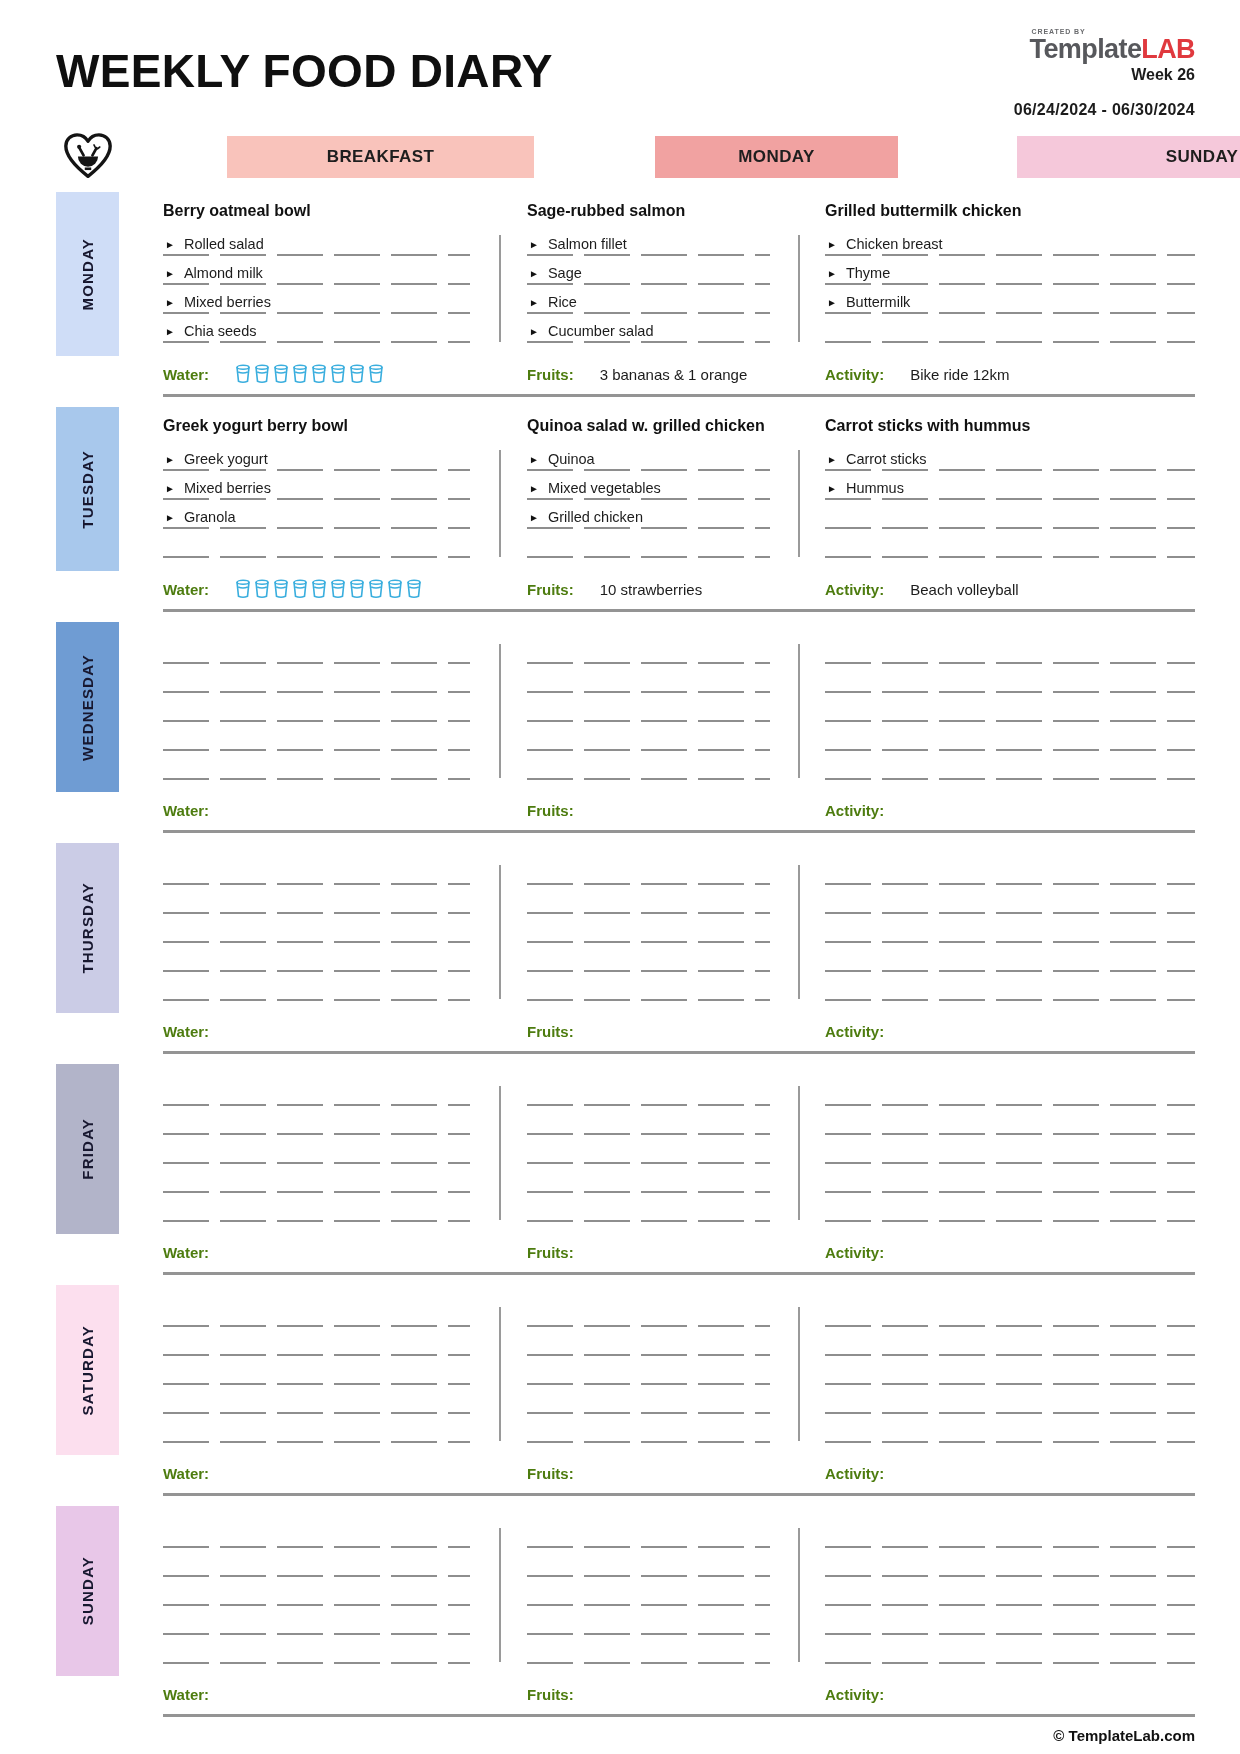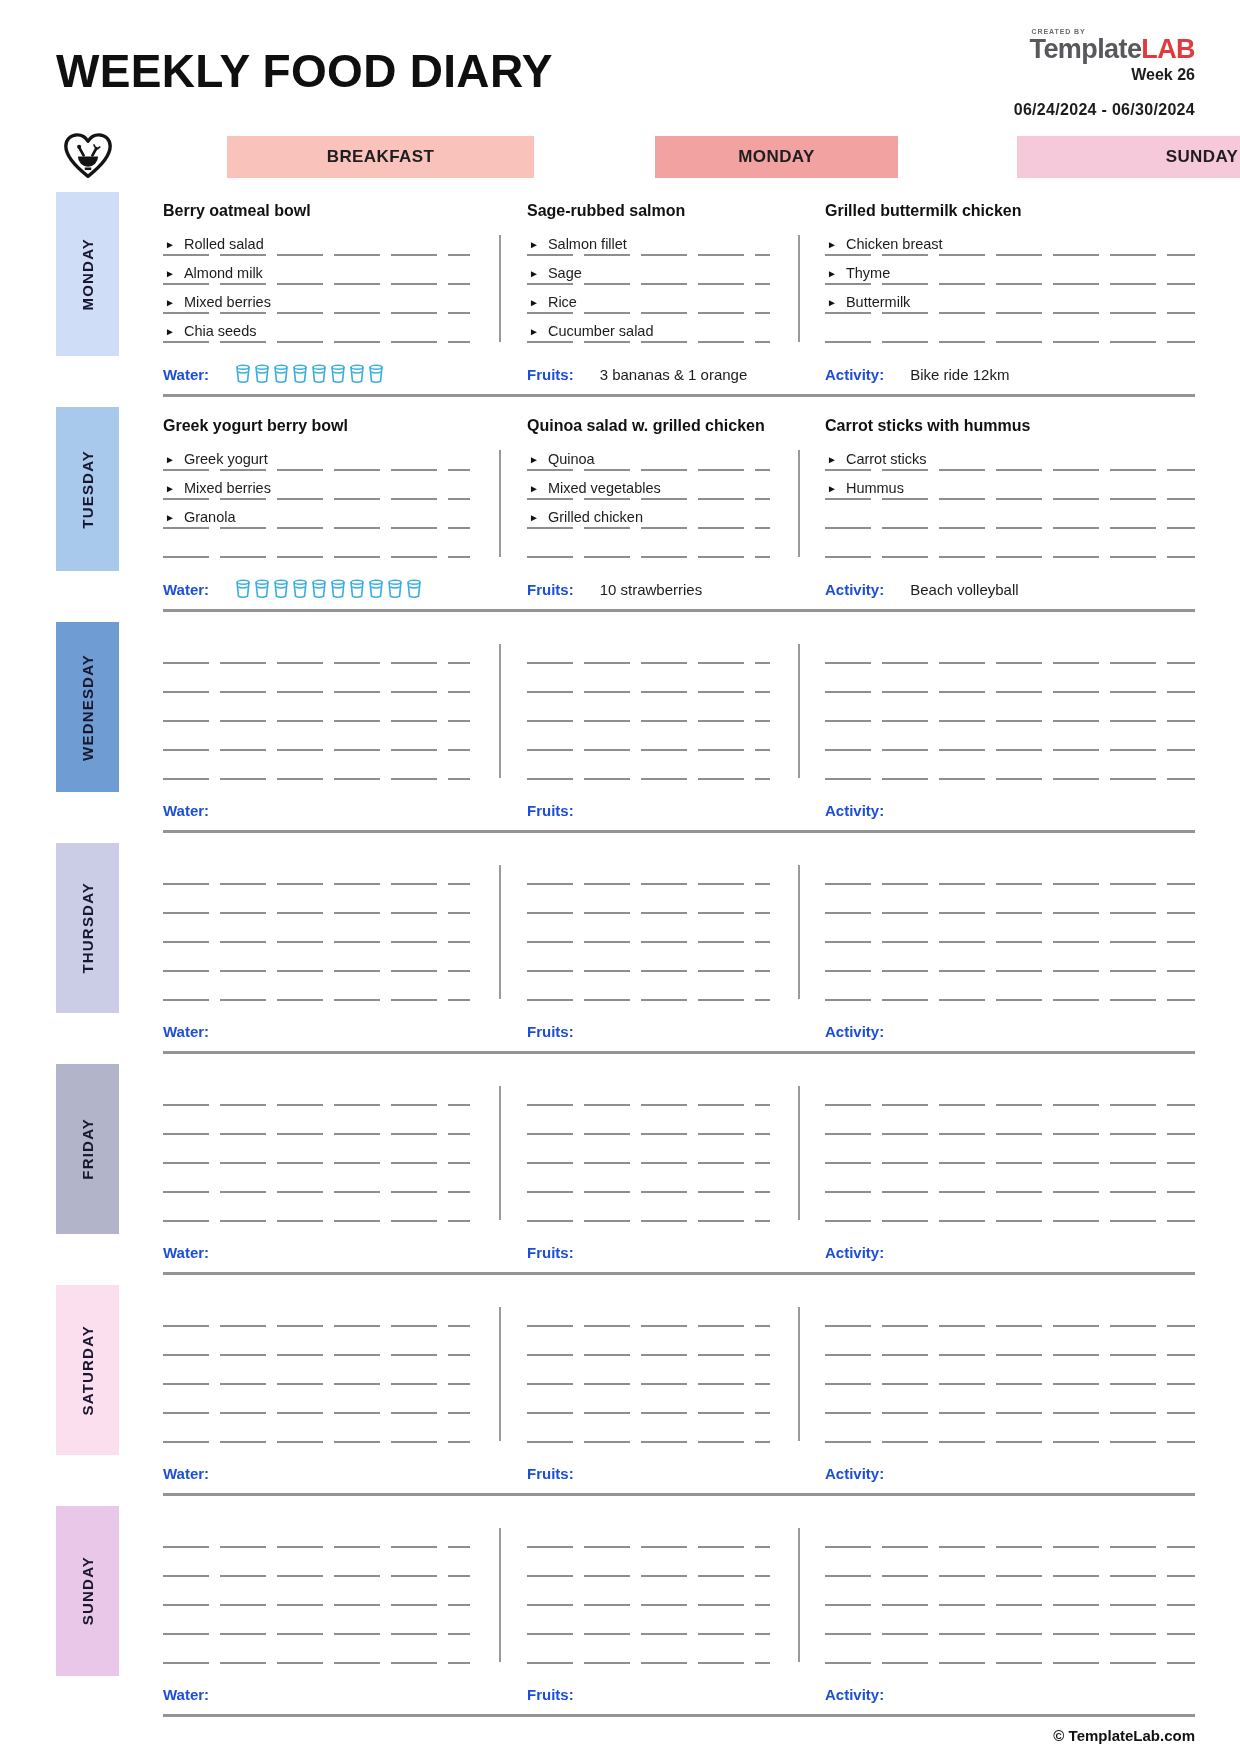--- a/index.html
+++ b/index.html
@@ -48,21 +48,21 @@
   .entry { position: relative; height: 29px; padding: 7px 0 0 2px; font-size: 14.5px; color: #1c1c1c; }
   .entry::after { content: ""; position: absolute; left: 0; right: 0; bottom: 2px; height: 2.3px;
                   background: repeating-linear-gradient(90deg, var(--line) 0 46px, transparent 46px 57px); }
   .bullet { font-size: 10px; margin-right: 9px; position: relative; top: -1px; color: #111; }
   .gutter { position: relative; }
   .vline { position: absolute; left: 50%; top: 7px; bottom: 4px; width: 2.5px; background: #9a9a9a; }
   .meals.filled .vline { top: 35px; }
 
   .stats { display: grid; grid-template-columns: var(--cols); margin-left: 107px; align-items: center; height: 36px; }
   .stat { display: flex; align-items: center; gap: 26px; font-size: 15px; }
-  .stat-label { font-weight: 700; color: #1d4ed8; }
+  .stat-label { font-weight: 700; color: #4d7c0f; }
   .stat-value { font-weight: 400; }
   .cups { display: flex; gap: 3px; align-items: center; }
   .cup path, .cup ellipse { stroke: var(--cup); }
 
   .sep { height: 3px; background: var(--sep); margin: 2px 0 10px 107px; }
 
   
   .footer { margin: 6px 0 0 107px; text-align: right; }
   .footer-link { font-size: 15px; font-weight: 700; color: #111; text-decoration: none; cursor: pointer; }
 </style>

